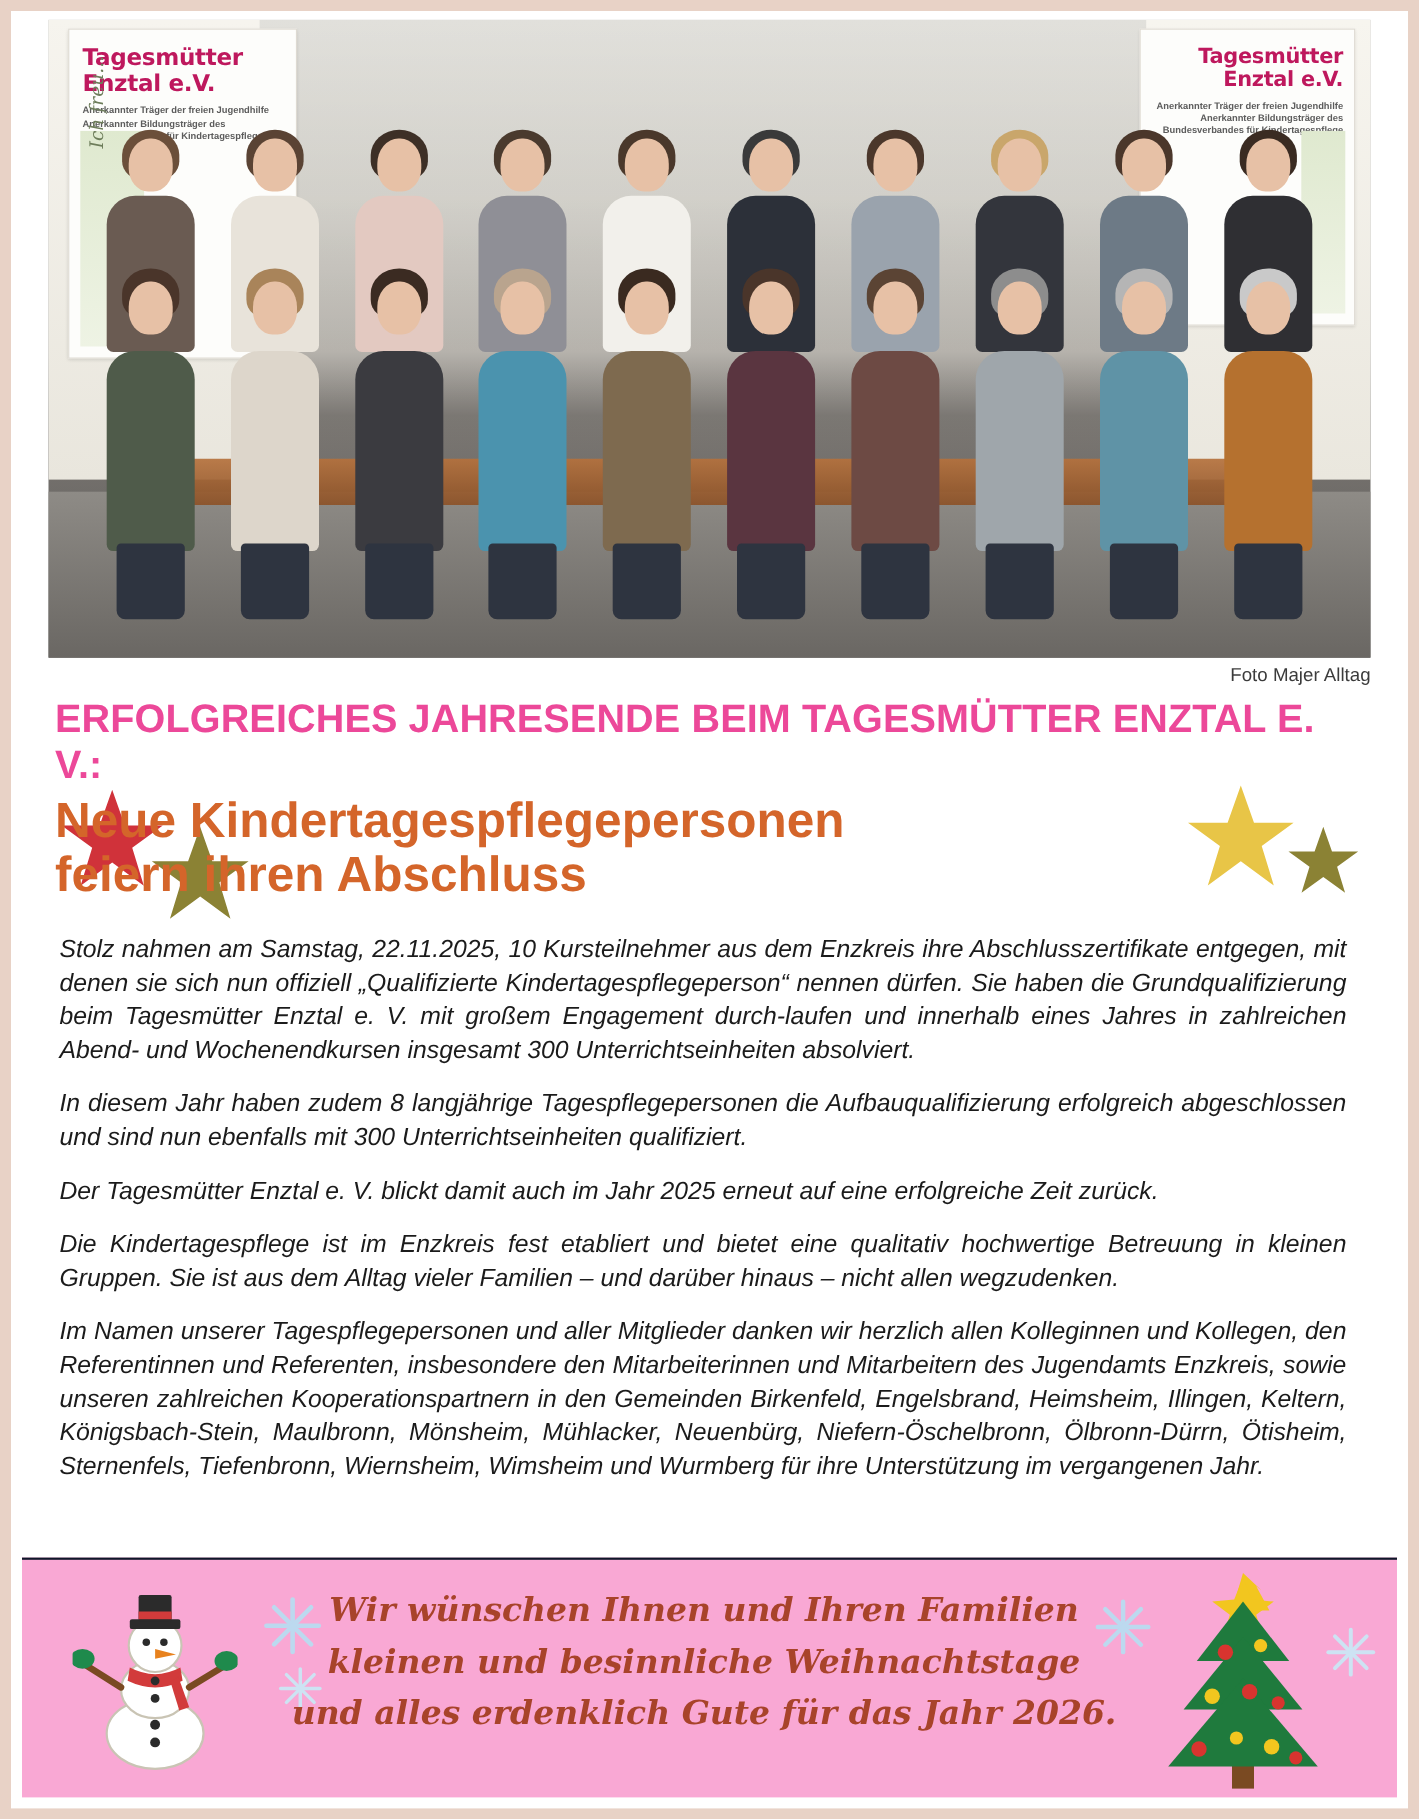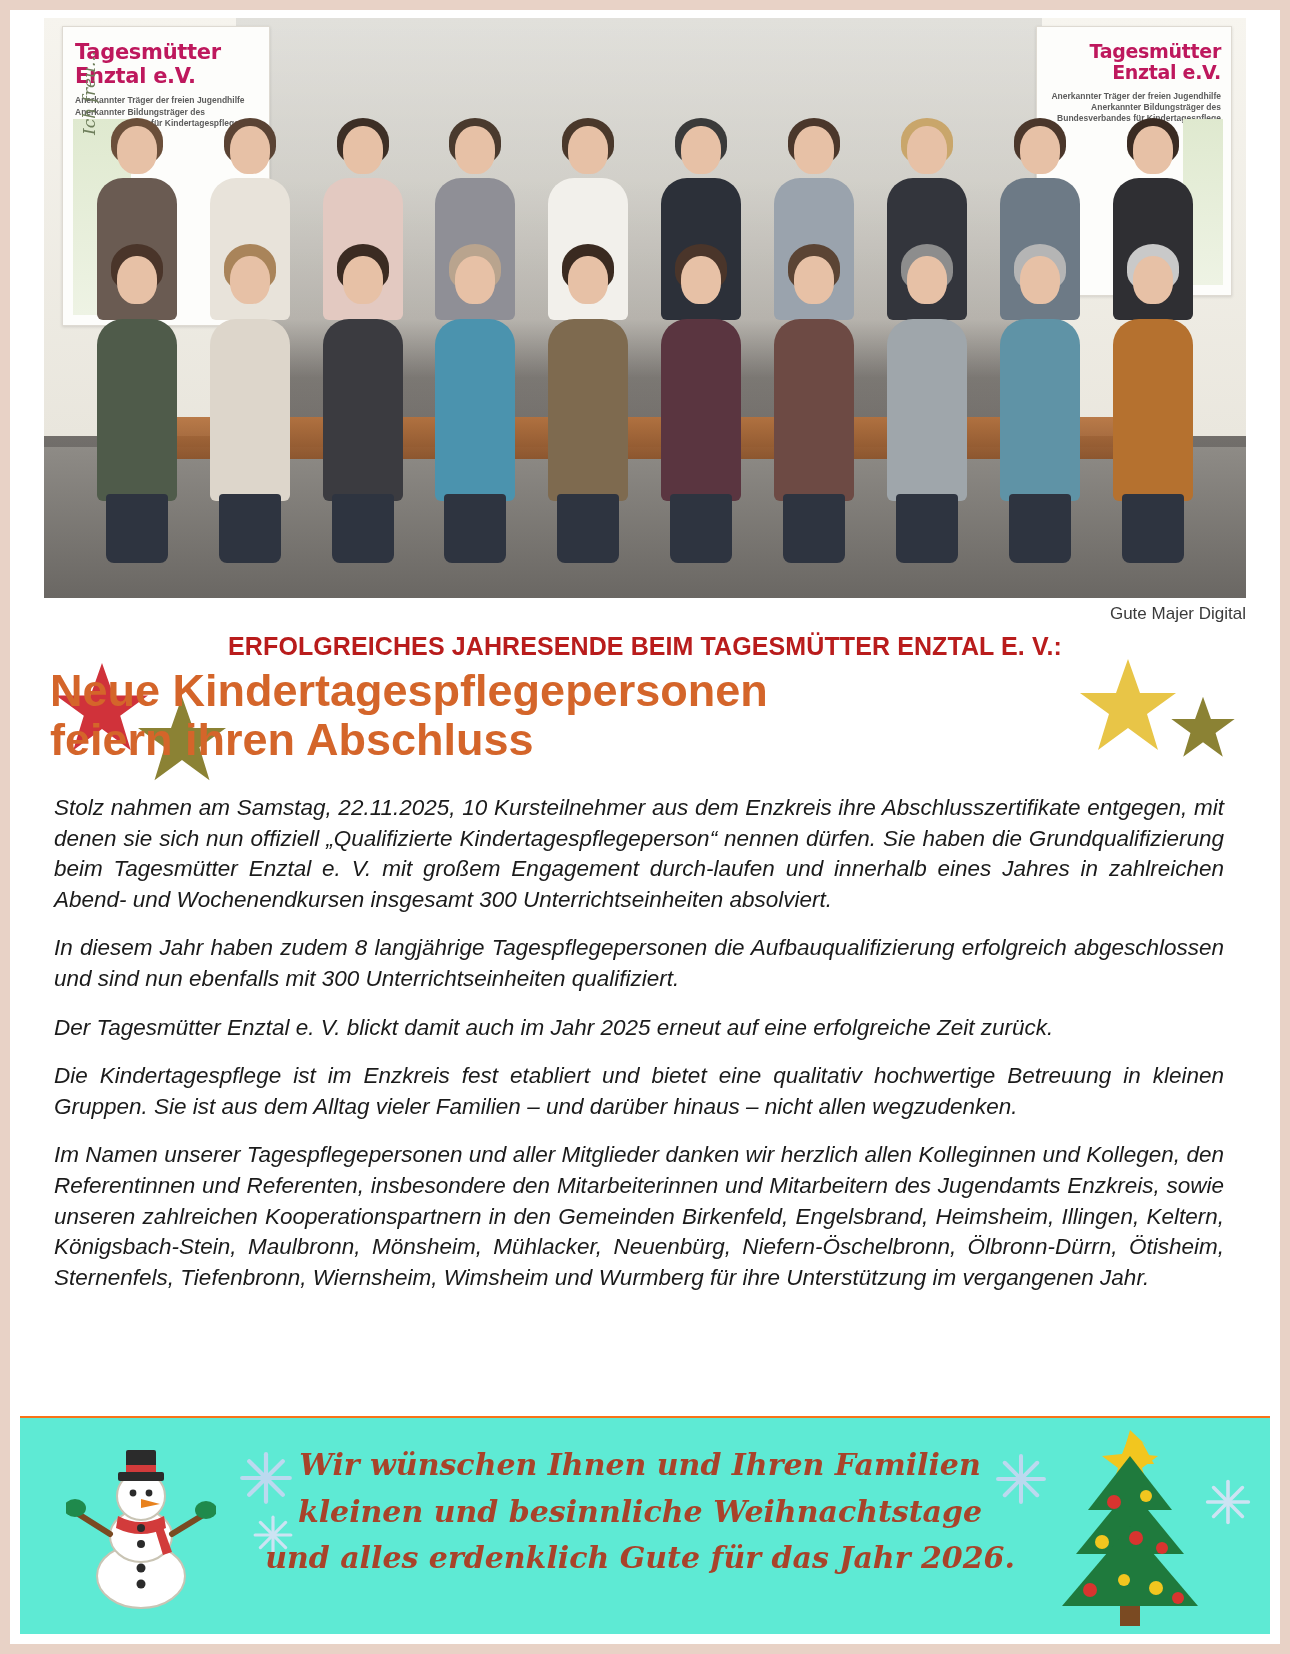--- a/index.html
+++ b/index.html
@@ -171,25 +171,24 @@
     margin: 6px 34px 0 0;
     text-align: right;
     font-size: 17px;
     color: #3b3b3b;
     font-family: "Liberation Sans", sans-serif;
   }
 
   
   .kicker {
     margin: 8px 40px 0 40px;
-    text-align: center;
     font-weight: bold;
-    font-size: 25px;
+    font-size: 36px;
     letter-spacing: 0.1px;
-    color: #b91c1c;
+    color: #ec4899;
   }
   .headline-zone {
     position: relative;
     margin: 6px 40px 0 40px;
     min-height: 116px;
   }
   .headline {
     text-align: left;
     color: #d4652a;
     font-weight: bold;
@@ -216,22 +215,22 @@
     text-align: justify;
     color: #1b1b1b;
     font-family: "Liberation Sans", sans-serif;
   }
 
   
   .footer {
     position: absolute;
     left: 10px; right: 10px; bottom: 10px;
     height: 216px;
-    background: #5eead4;
-    border-top: 2px solid #f97316;
+    background: #f9a8d4;
+    border-top: 2px solid #0f172a;
     overflow: hidden;
   }
   .footer-text {
     position: absolute;
     left: 240px; right: 250px; top: 24px;
     text-align: center;
     font-family: "DejaVu Serif", serif;
     font-style: italic;
     font-weight: bold;
     color: #a8432a;
@@ -380,21 +379,21 @@
         <div class="person">
             <div class="hair" style="background:#c9c9c9"></div>
             <div class="head"></div>
             <div class="body" style="background:#b5712f"></div>
             <div class="legs"></div>
           </div>
       </div>
     </div>
   </div>
 
-  <div class="photo-credit">Gute Majer Digital</div>
+  <div class="photo-credit">Foto Majer Alltag</div>
 
   <div class="kicker">ERFOLGREICHES JAHRESENDE BEIM TAGESMÜTTER ENZTAL E. V.:</div>
 
   <div class="headline-zone">
 
     <span class="star" style="left:4px; top:-6px;">
       <svg width="96" height="92" viewBox="0 0 100 96">
           <polygon points="50,2 62,36 98,36 69,57 80,93 50,71 20,93 31,57 2,36 38,36" fill="#d0323a"></polygon>
         </svg>
     </span>

